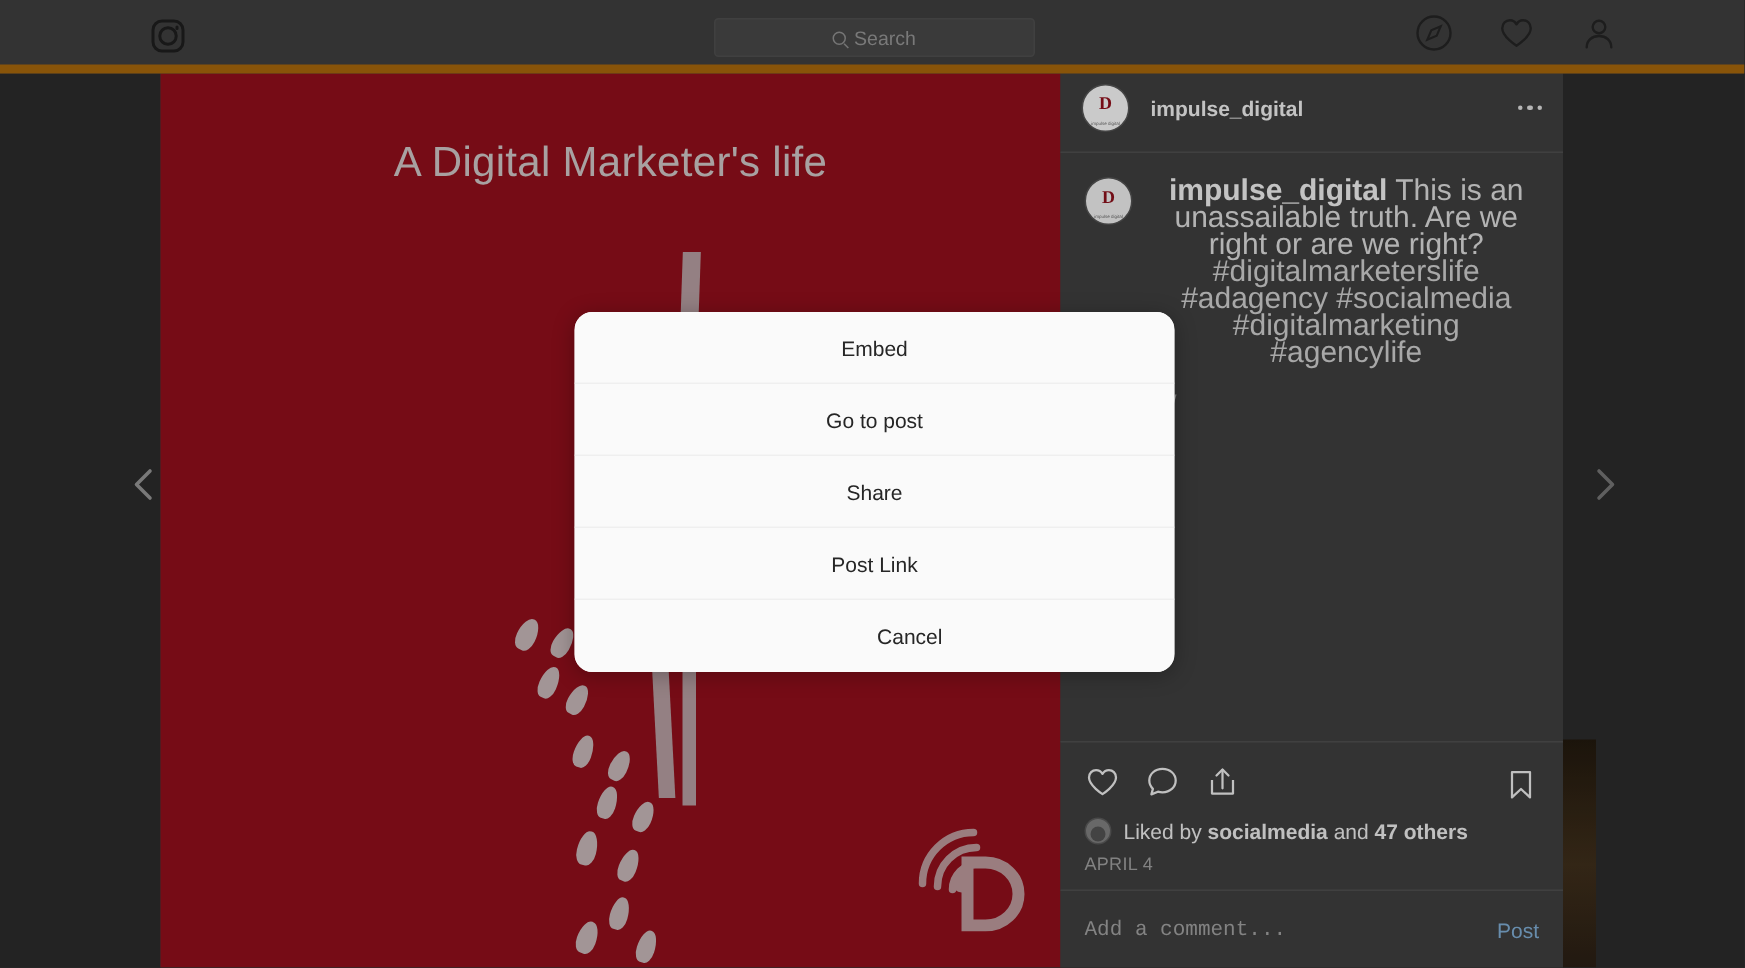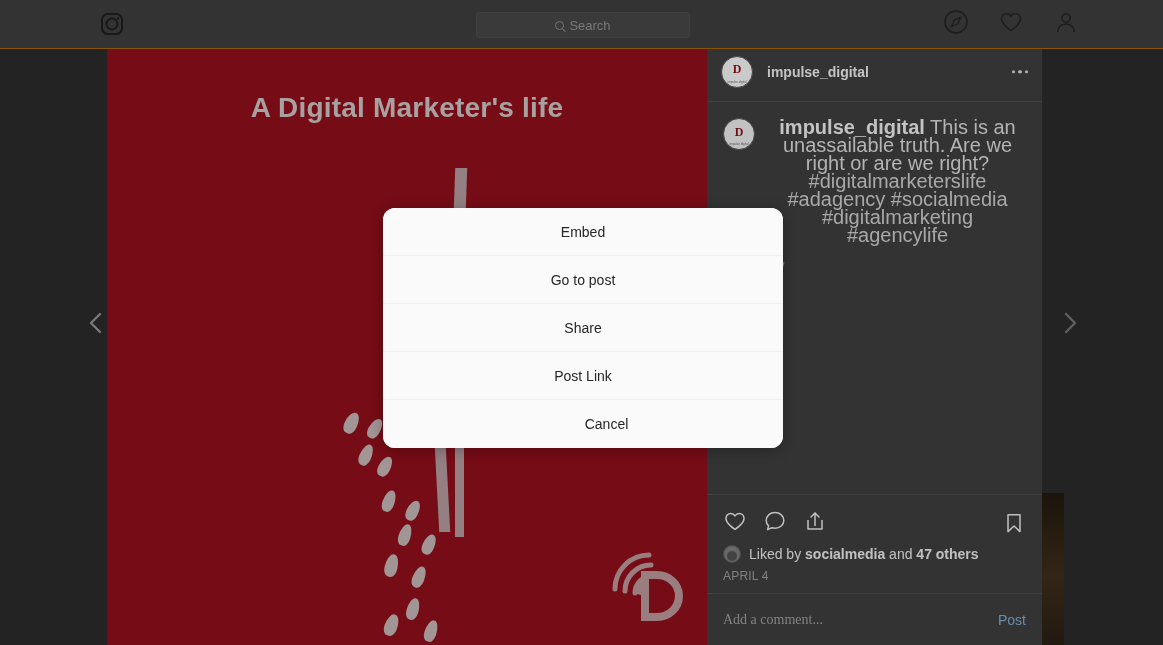--- a/index.html
+++ b/index.html
@@ -15,21 +15,21 @@
     position: relative;
     width: 1163px; height: 645px;
     background: #262626;
   }
 
   
   #topbar {
     position: absolute; top: 0; left: 0;
     width: 1163px; height: 49px;
     background: #3a3a3a;
-    border-bottom: 1px solid #a16207;
+    border-bottom: 6px solid #a16207;
     z-index: 5;
   }
   #logo-wrap {
     position: absolute; left: 98px; top: 10px;
     width: 28px; height: 28px;
     display: flex; align-items: center; justify-content: center;
   }
   .ig-cam {
     width: 22px; height: 22px;
     border: 2px solid #191919; border-radius: 7px;
@@ -85,21 +85,21 @@
     width: 600px; height: 603px;
     background: #8c0a16;
     position: relative;
     overflow: hidden;
   }
   #media-title {
     position: absolute; left: 0; right: 0; top: 50px;
     text-align: center;
     color: #c8c0c0;
     font-size: 28px;
-    font-weight: 700;
+    font-weight: 400;
     letter-spacing: .2px;
   }
   
   .bar {
     position: absolute; background: #b8b8b8; opacity: .82;
   }
   
   .foot {
     position: absolute;
     background: #c8c8c8;
@@ -190,21 +190,21 @@
   #post-date { color: #9a9a9a; font-size: 12px; letter-spacing: .2px; padding: 6px 0 10px 0; }
 
   #comment-bar {
     flex: 0 0 auto; height: 52px;
     border-top: 1px solid #4a4a4a;
     display: flex; align-items: center; padding: 0 16px;
   }
   #comment-input {
     flex: 1 1 auto; background: transparent; border: 0; outline: 0;
     color: #84cc16; font-size: 14px;
-    font-family: Liberation Serif, serif;
+    font-family: Liberation Mono, monospace;
   }
   #comment-input::placeholder { color: #9b9b9b; }
   #post-btn { color: #7aa8cf; font-size: 14px; cursor: pointer; }
 
   
   .carousel-arrow {
     position: absolute; top: 50%; transform: translateY(-50%);
     width: 40px; height: 40px; z-index: 3; cursor: pointer;
     display: flex; align-items: center; justify-content: center;
   }

